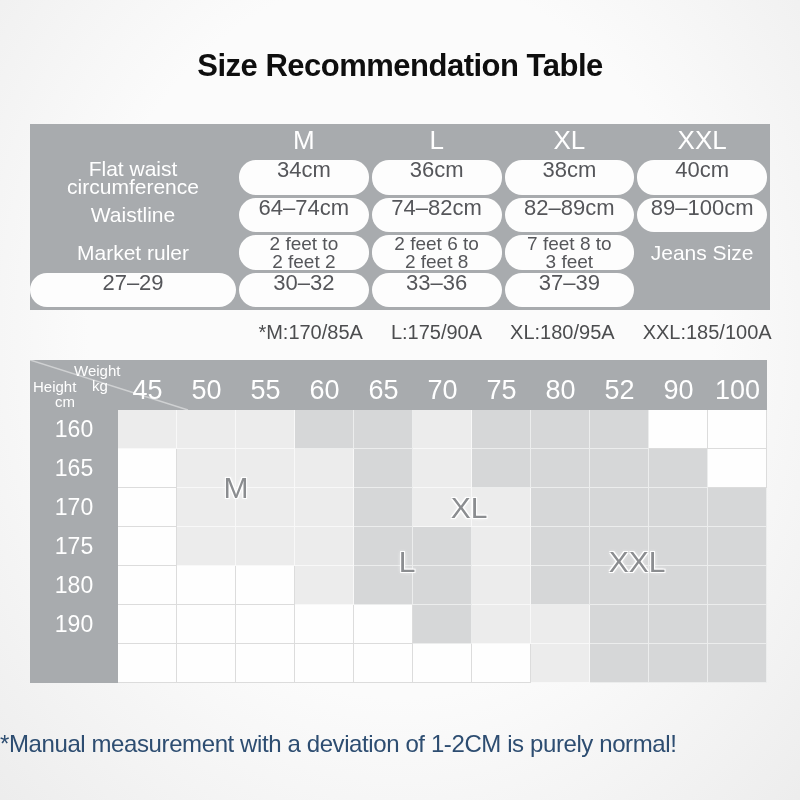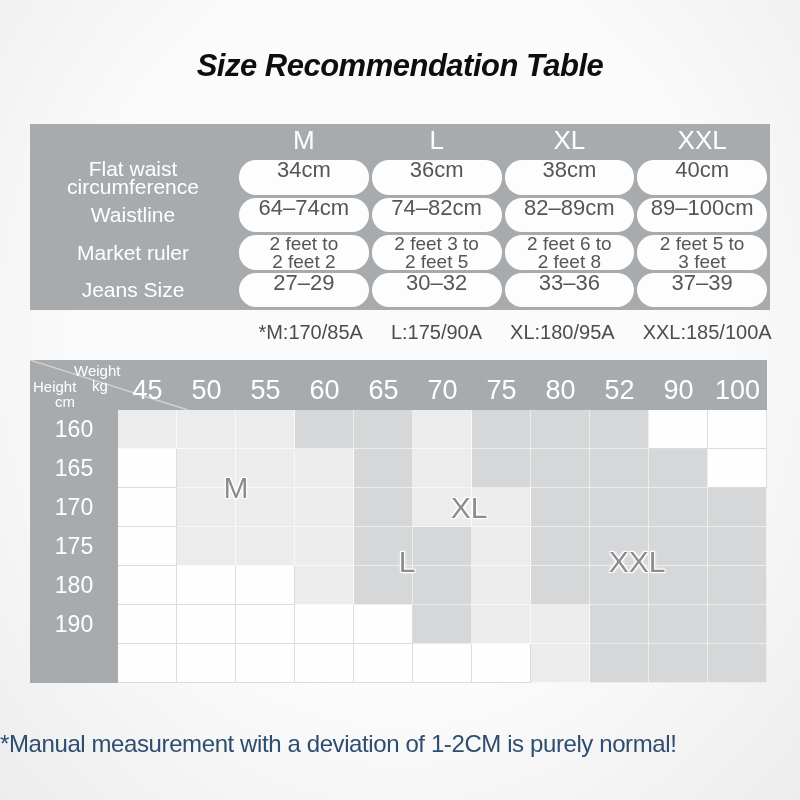--- a/index.html
+++ b/index.html
@@ -4,21 +4,21 @@
 <style>
   html,body{margin:0;padding:0;}
   body{
     width:800px;height:800px;overflow:hidden;position:relative;
     font-family:"Liberation Sans","DejaVu Sans",sans-serif;
     background:radial-gradient(ellipse at 50% 42%, #fbfbfb 55%, #e9e9e9 112%);
   }
   
   .title{
     position:absolute;top:48px;left:0;width:800px;text-align:center;
-    font-size:31px;font-weight:bold;color:#0e0e0e;letter-spacing:-0.5px;font-style:italic;
+    font-size:31px;font-weight:bold;color:#0e0e0e;letter-spacing:-0.5px;
   }
   
   .size-table{
     position:absolute;top:124px;left:30px;width:740px;
     background:var(--gray);
     display:grid;
     grid-template-columns:206px repeat(4,1fr);
     grid-template-rows:33px 35px 34px 35px 34px;
     gap:3px;box-sizing:border-box;padding:0 3px 3px 0;
   }
@@ -124,29 +124,25 @@
       <div>89–100cm</div>
     </div>
     <div class="st-label">
       <div>Market ruler</div>
     </div>
     <div class="st-cell small">
       <div>2 feet to</div>
       <div>2 feet 2</div>
     </div>
     <div class="st-cell small">
-      <div>2 feet 3 to</div>
-      <div>2 feet 5</div>
-    </div>
-    <div class="st-cell small">
       <div>2 feet 6 to</div>
       <div>2 feet 8</div>
     </div>
     <div class="st-cell small">
-      <div>2 feet 5 to</div>
+      <div>7 feet 8 to</div>
       <div>3 feet</div>
     </div>
     <div class="st-label">
       <div>Jeans Size</div>
     </div>
     <div class="st-cell">
       <div>27–29</div>
     </div>
     <div class="st-cell">
       <div>30–32</div>

